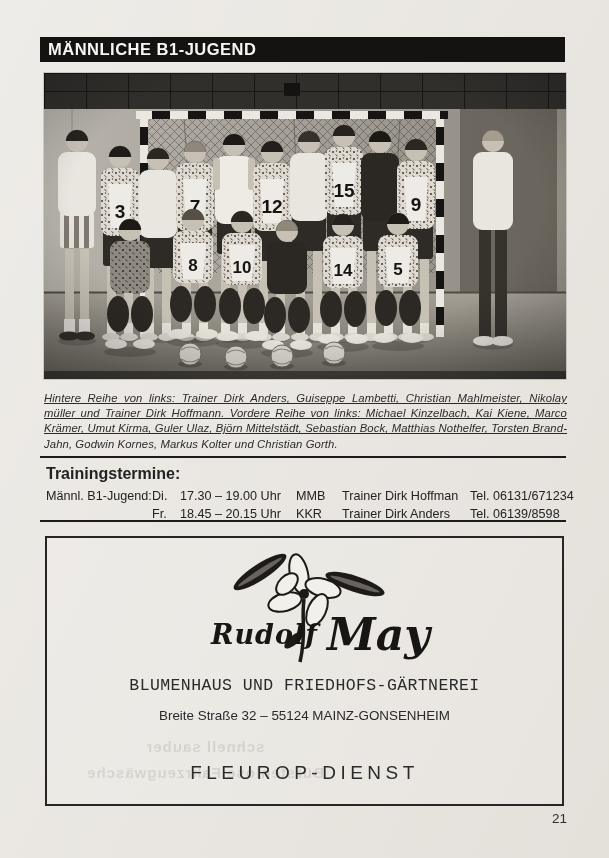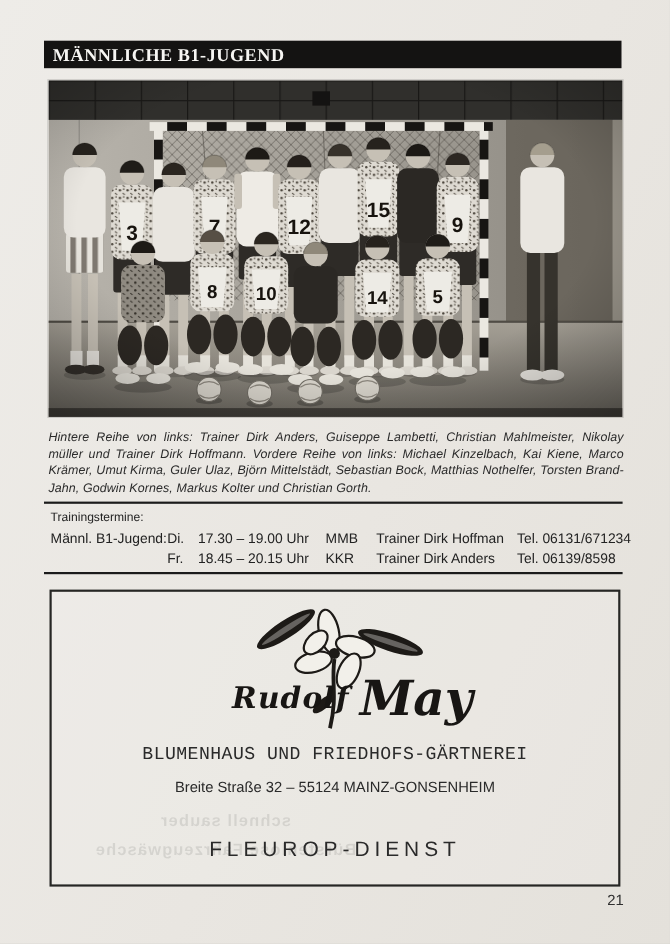--- a/index.html
+++ b/index.html
@@ -3,38 +3,38 @@
 <meta charset="utf-8">
 <style>
   html,body{margin:0;padding:0;background:#d8d6d2;}
   .page{
     position:relative;width:609px;height:858px;overflow:hidden;
     background:linear-gradient(115deg,#eeece8 0%,#e9e6e1 55%,#e4e1db 100%);
     font-family:"Liberation Sans",sans-serif;color:#1e1e1e;
   }
   .header-bar{
     position:absolute;left:40px;top:37px;width:525px;height:25px;
-    background:#141312;display:flex;align-items:center;font-family:Liberation Serif, serif;
+    background:#141312;display:flex;align-items:center;
   }
   .header-bar span{
     color:#f7f6f3;font-weight:bold;font-size:16.5px;letter-spacing:.5px;
     padding-left:8px;white-space:nowrap;
   }
   .photo{position:absolute;left:44px;top:73px;width:522px;height:306px;box-shadow:0 0 0 1px rgba(0,0,0,.15);}
   .photo svg{display:block;width:100%;height:100%;}
   .caption{
     position:absolute;left:44px;top:391px;width:523px;
     font-style:italic;font-size:11.3px;line-height:15.2px;color:#2b2b2b;letter-spacing:.1px;
   }
-  .cap-line.just{text-align:justify;text-align-last:justify;}
+  .cap-line.just{text-align:justify;text-align-last:justify;text-decoration:underline;}
   .rule{position:absolute;left:40px;width:526px;height:2px;background:#1b1b1b;}
   .rule1{top:456px;}
   .rule2{top:520px;}
   .training{position:absolute;left:46px;top:465px;width:520px;font-size:12.6px;color:#222;}
-  .training-heading{font-weight:normal;font-size:11px;margin-bottom:4px;}
+  .training-heading{font-weight:bold;font-size:16px;margin-bottom:4px;}
   .trow{display:grid;grid-template-columns:106px 28px 116px 46px 128px auto;line-height:18px;white-space:nowrap;}
   .ad-box{
     position:absolute;left:45px;top:536px;width:515px;height:266px;
     border:2px solid #262624;background:rgba(255,255,255,.12);
   }
   .ad-logo{position:absolute;left:50%;top:6px;transform:translateX(-50%);}
   .ad-line{position:absolute;left:0;width:100%;text-align:center;color:#2a2a2a;}
   .ad-line1{top:138px;font-size:16.5px;letter-spacing:.4px;font-family:Liberation Mono, monospace;}
   .ad-line2{top:170px;font-size:13.4px;}
   .ad-line3{top:190px;font-size:12.8px;}

